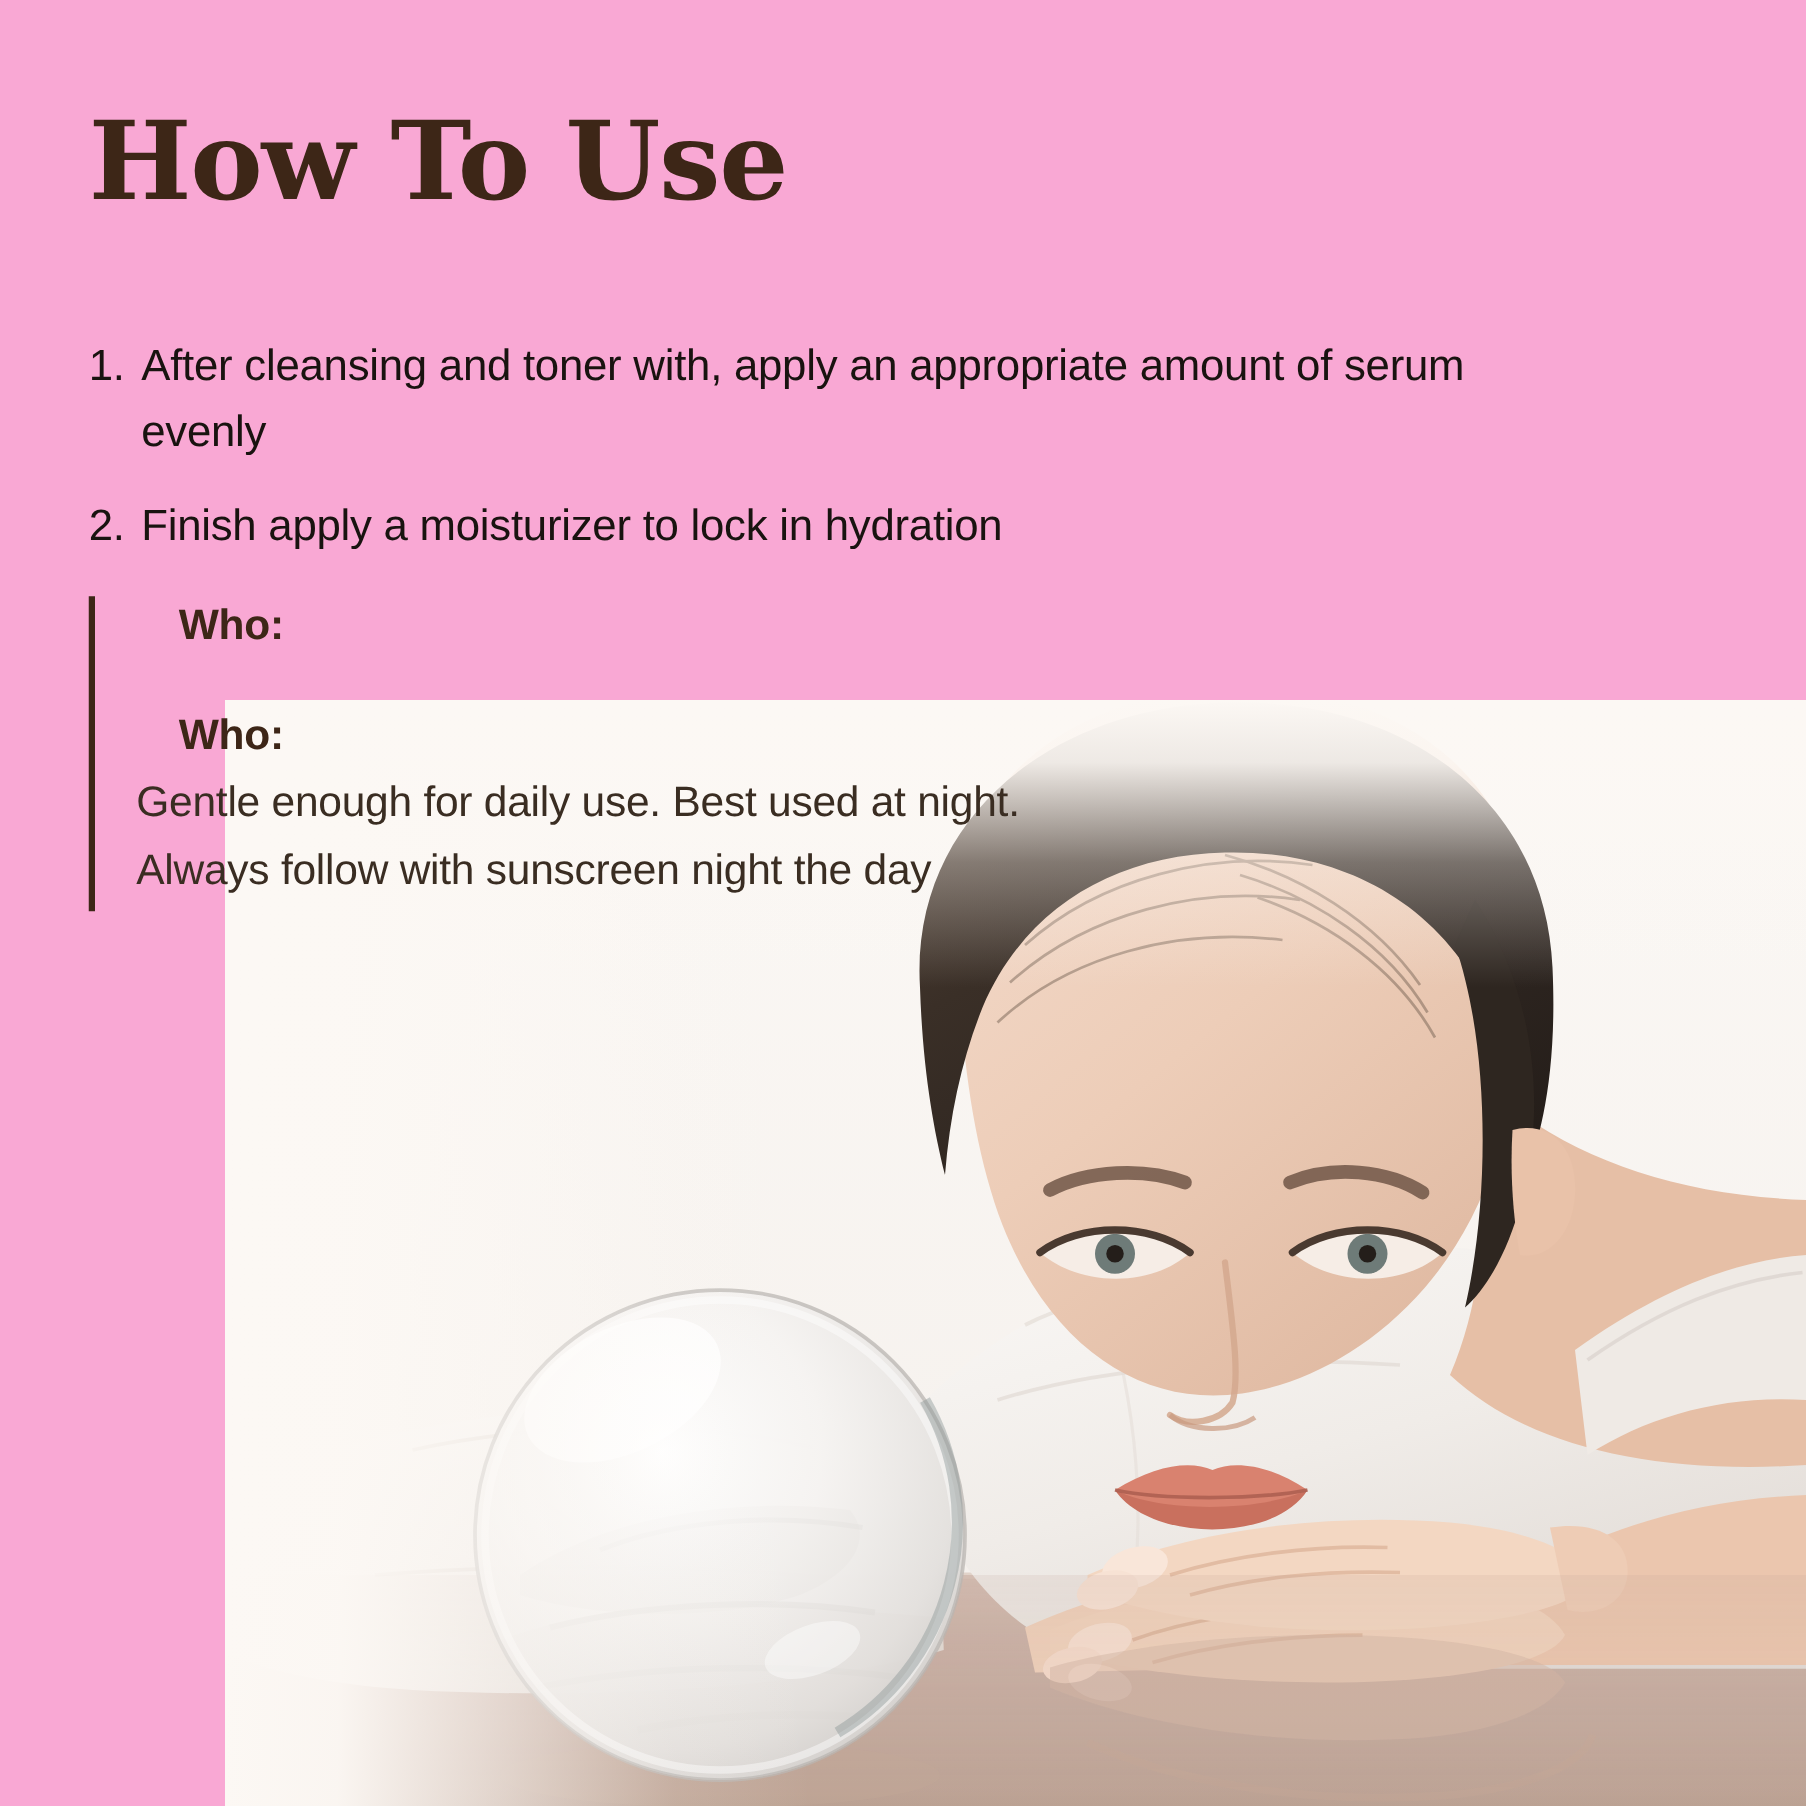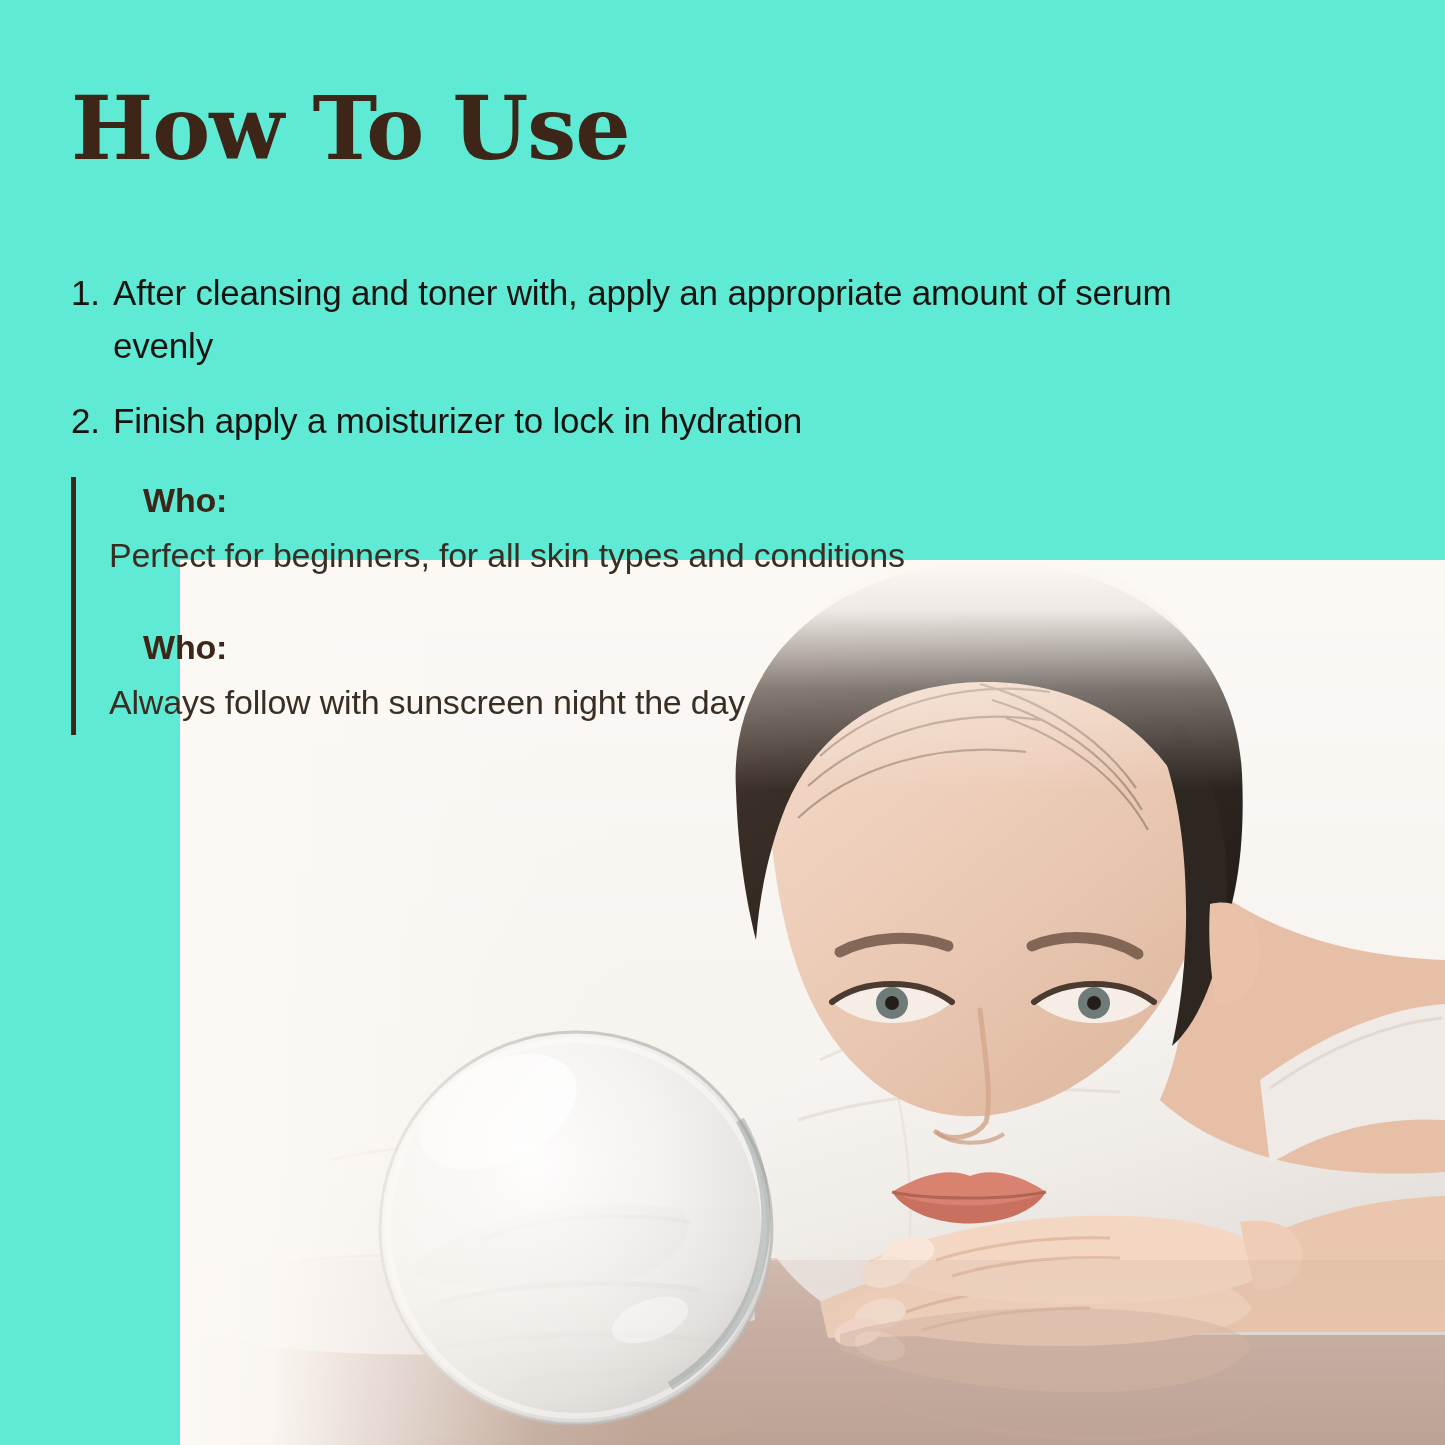--- a/index.html
+++ b/index.html
@@ -12,21 +12,21 @@
 
   body {
     background:#FCF8F4;
     font-family:"Liberation Sans", sans-serif;
     position:relative;
   }
 
   .card {
     position:absolute;
     inset:0;
-    background:#5eead4;
+    background:#f9a8d4;
     overflow:hidden;
     padding-left:20px;
   }
 
   
   .photo {
     position:absolute;
     left:180px; top:560px;
     width:1265px; height:885px;
     overflow:hidden;
@@ -339,28 +339,26 @@
         <span class="step-num">2.</span>
         <span class="step-text">Finish apply a moisturizer to lock in hydration</span>
       </div>
 
     </div>
 
     <div class="notes">
 
       <div class="note">
         <div class="note-label">Who:</div>
-        <div class="note-body">
-          <span class="ln">Perfect for beginners, for all skin types and conditions</span>
-        </div>
       </div>
 
       <div class="note">
         <div class="note-label">Who:</div>
         <div class="note-body">
+          <span class="ln">Gentle enough for daily use. Best used at night.</span>
           <span class="ln">Always follow with sunscreen night the day</span>
         </div>
       </div>
 
     </div>
 
   </div>
 </div>
 
 </body></html>

